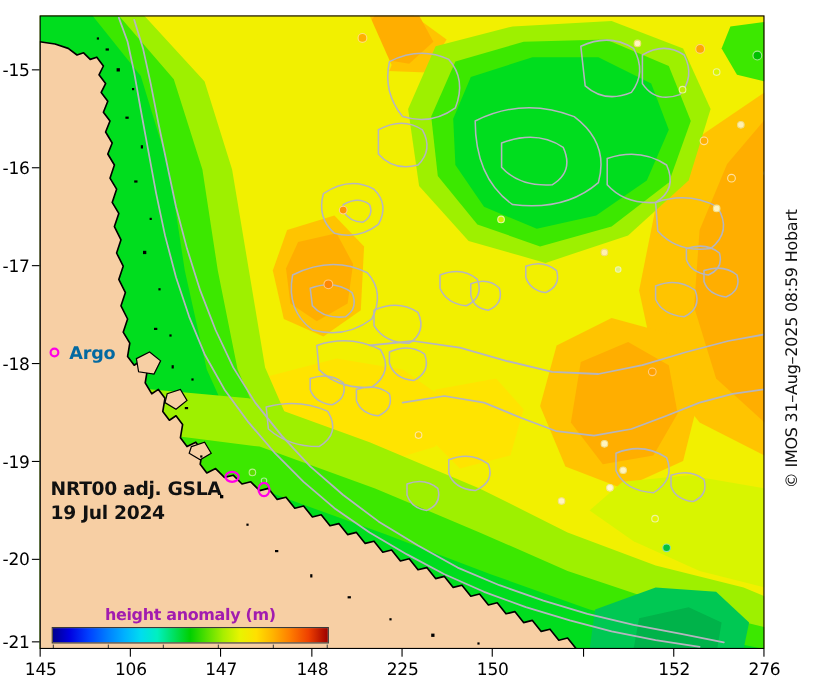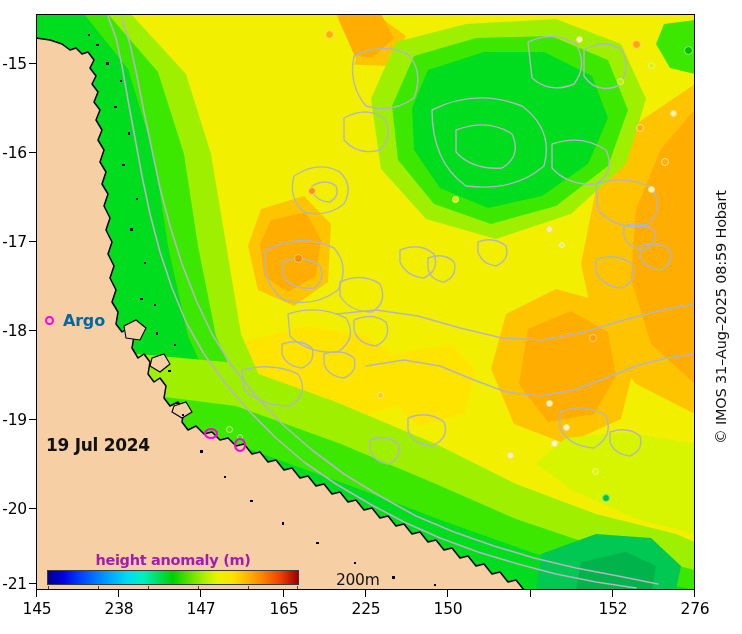--- a/index.html
+++ b/index.html
@@ -226,20 +226,21 @@
 
     <div class="argoPt" style="left:168px;top:414px;width:14px;height:11px;"></div>
     <div class="argoPt" style="left:198px;top:424px;width:12px;height:14px;"></div>
 
     <div id="argoLegend">
       <span id="argoRing"></span>
       <span id="argoTxt">Argo</span>
     </div>
 
     <div id="titleBlock">
+      <div>NRT00 adj. GSLA</div>
       <div>19 Jul 2024</div>
     </div>
 
     <div id="cbWrap">
       <div id="cbTitle">height anomaly (m)</div>
       <div id="cbBar">
         <span class="cbTick" style="left:0px;"></span>
         <span class="cbTick" style="left:50px;"></span>
         <span class="cbTick" style="left:100px;"></span>
         <span class="cbTick" style="left:150px;"></span>
@@ -249,25 +250,20 @@
       <div id="cbLabels">
         <span class="cbNum" style="left:-19px;">-0.5</span>
         <span class="cbNum" style="left:31px;">-0.3</span>
         <span class="cbNum" style="left:81px;">-0.1</span>
         <span class="cbNum" style="left:131px;">0.1</span>
         <span class="cbNum" style="left:181px;">0.3</span>
         <span class="cbNum" style="left:230px;">0.5</span>
       </div>
     </div>
 
-    <div id="depthKey">
-      <div>200m</div>
-      <div>1000m</div>
-
-    </div>
 
   </div>
 
   <div id="frame"></div>
 
   <span class="tick tickL" style="left:29px;top:63px;"></span>
   <span class="tick tickL" style="left:29px;top:152px;"></span>
   <span class="tick tickL" style="left:29px;top:241px;"></span>
   <span class="tick tickL" style="left:29px;top:330px;"></span>
   <span class="tick tickL" style="left:29px;top:419px;"></span>
@@ -286,23 +282,23 @@
   <span class="tick tickB" style="left:118px;top:590px;"></span>
   <span class="tick tickB" style="left:200px;top:590px;"></span>
   <span class="tick tickB" style="left:283px;top:590px;"></span>
   <span class="tick tickB" style="left:365px;top:590px;"></span>
   <span class="tick tickB" style="left:447px;top:590px;"></span>
   <span class="tick tickB" style="left:530px;top:590px;"></span>
   <span class="tick tickB" style="left:612px;top:590px;"></span>
   <span class="tick tickB" style="left:694px;top:590px;"></span>
 
   <span class="xlab" style="left:14px;top:600px;">145</span>
-  <span class="xlab" style="left:96px;top:600px;">238</span>
+  <span class="xlab" style="left:96px;top:600px;">106</span>
   <span class="xlab" style="left:178px;top:600px;">147</span>
-  <span class="xlab" style="left:261px;top:600px;">165</span>
+  <span class="xlab" style="left:261px;top:600px;">148</span>
   <span class="xlab" style="left:343px;top:600px;">225</span>
   <span class="xlab" style="left:425px;top:600px;">150</span>
   <span class="xlab" style="left:508px;top:600px;margin-top:41px;">151</span>
   <span class="xlab" style="left:590px;top:600px;">152</span>
   <span class="xlab" style="left:672px;top:600px;">276</span>
 
   <div id="credit">© IMOS 31–Aug–2025 08:59 Hobart</div>
 
 </div>
 

